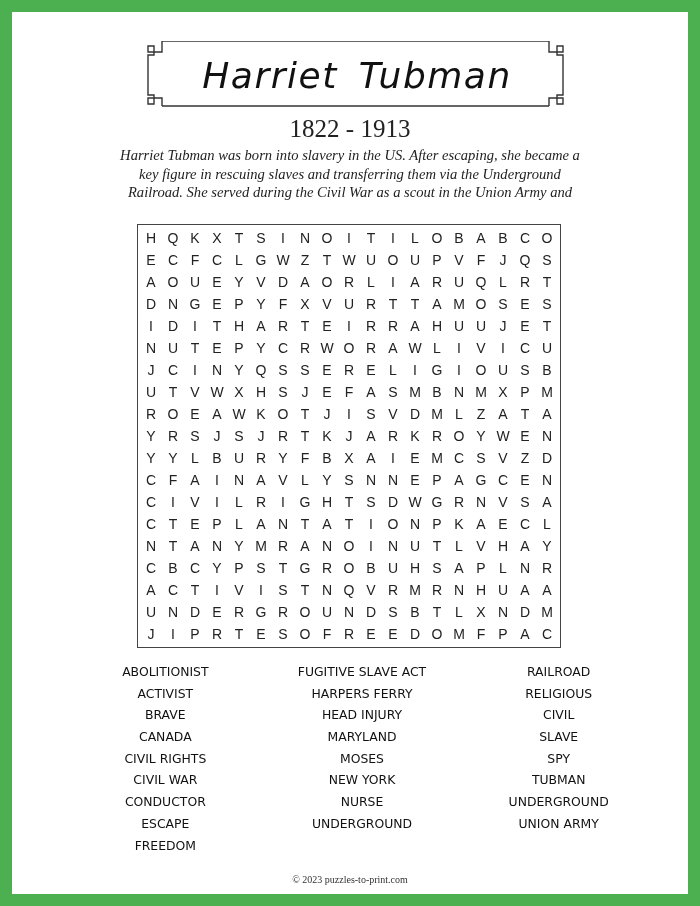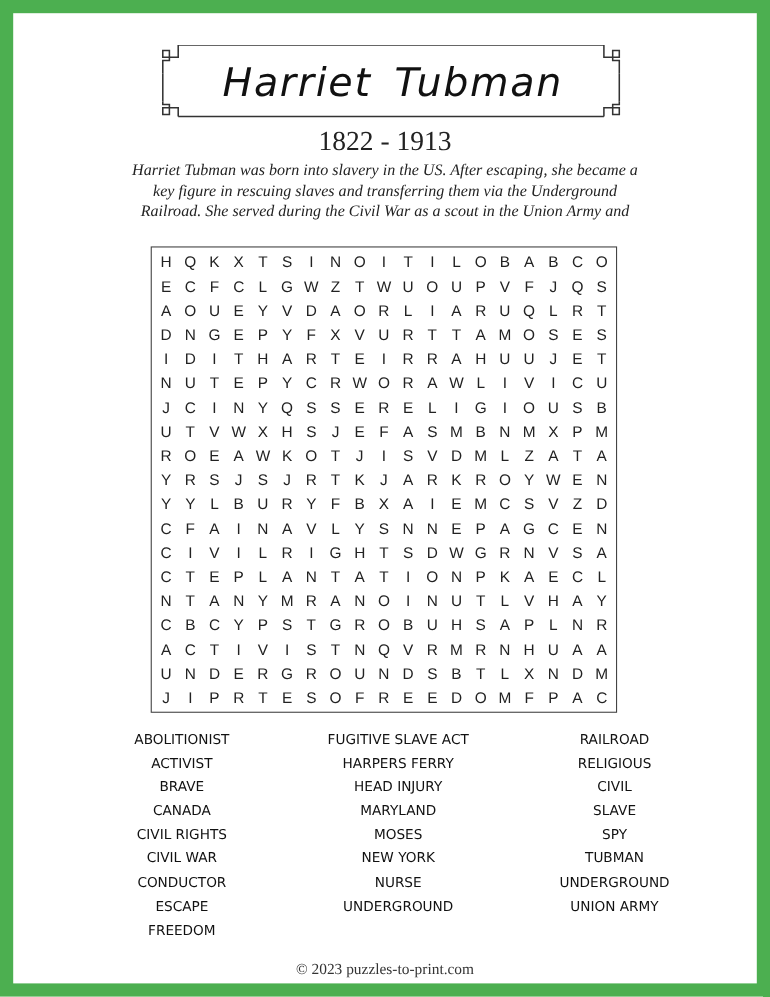--- a/index.html
+++ b/index.html
@@ -43,21 +43,21 @@
       position: absolute; left: 60px; width: 580px; top: 649px;
       display: grid; grid-template-columns: 1fr 1fr 1fr; column-gap: 10px;
     }
     .col { display: flex; flex-direction: column; }
     .word {
       height: 21.7px; line-height: 21.7px; text-align: center;
       font-family: "DejaVu Sans", sans-serif; font-size: 12.4px; color: #111;
     }
     .footer {
       position: absolute; left: 0; right: 0; top: 862px; text-align: center;
-      font-family: "Liberation Serif", serif; font-size: 14px; color: #333;
+      font-family: "Liberation Serif", serif; font-size: 10px; color: #333;
     }
   </style>
 </head>
 <body>
 
 <div class="page">
   <div class="title-frame">
     <svg width="440" height="80" viewBox="0 0 440 80">
       <g fill="none" stroke="#333" stroke-width="1.4">
 

